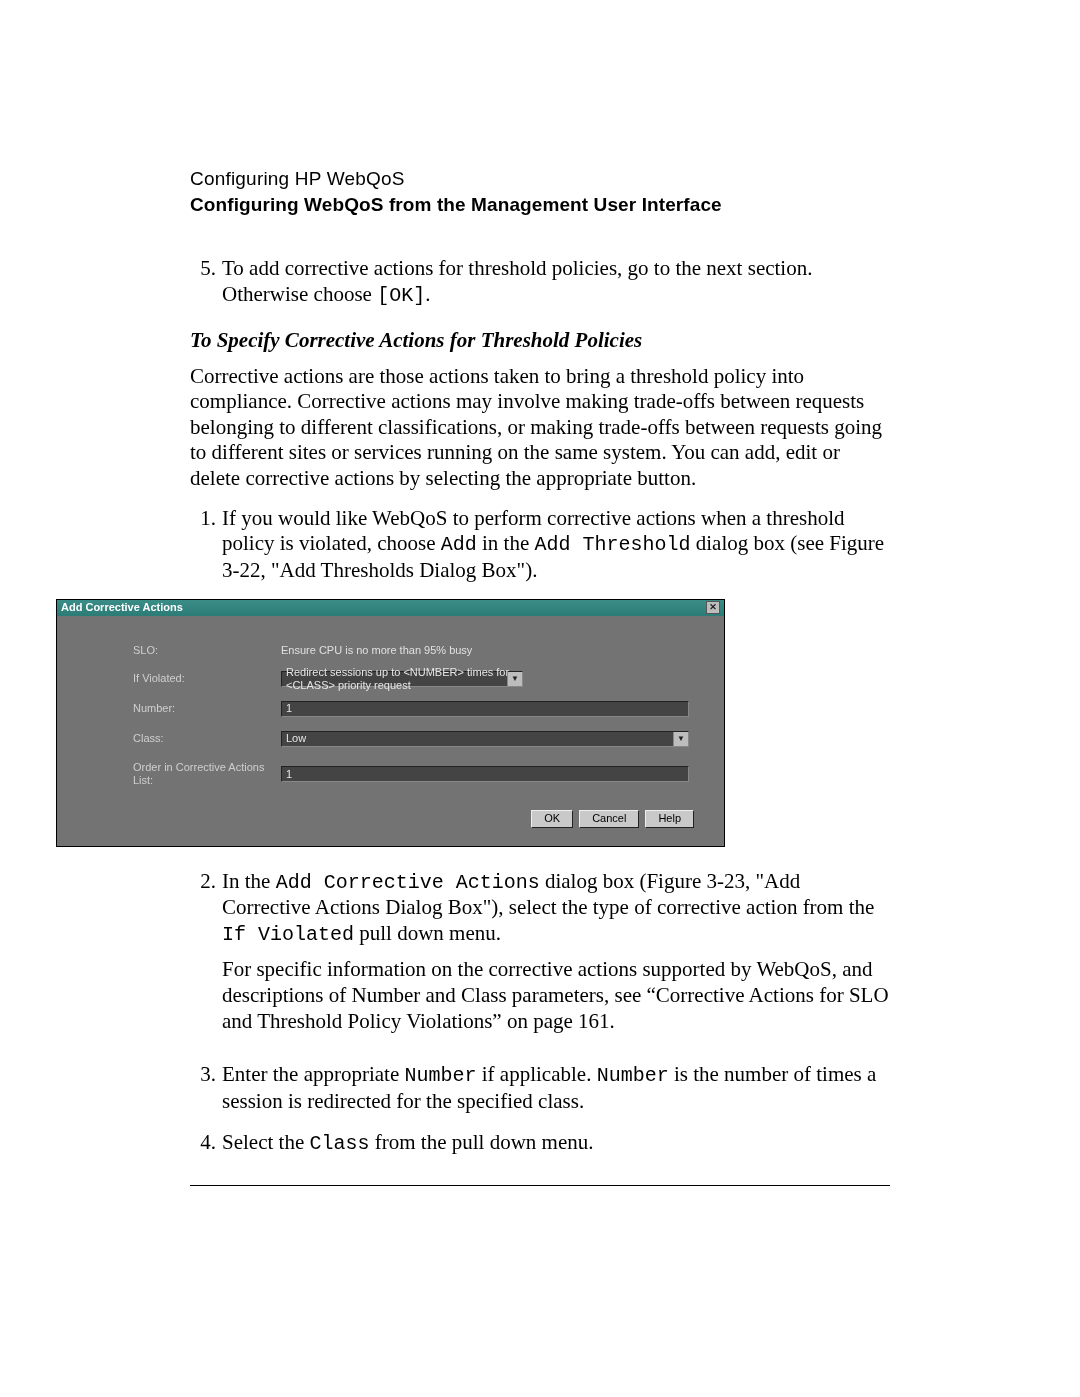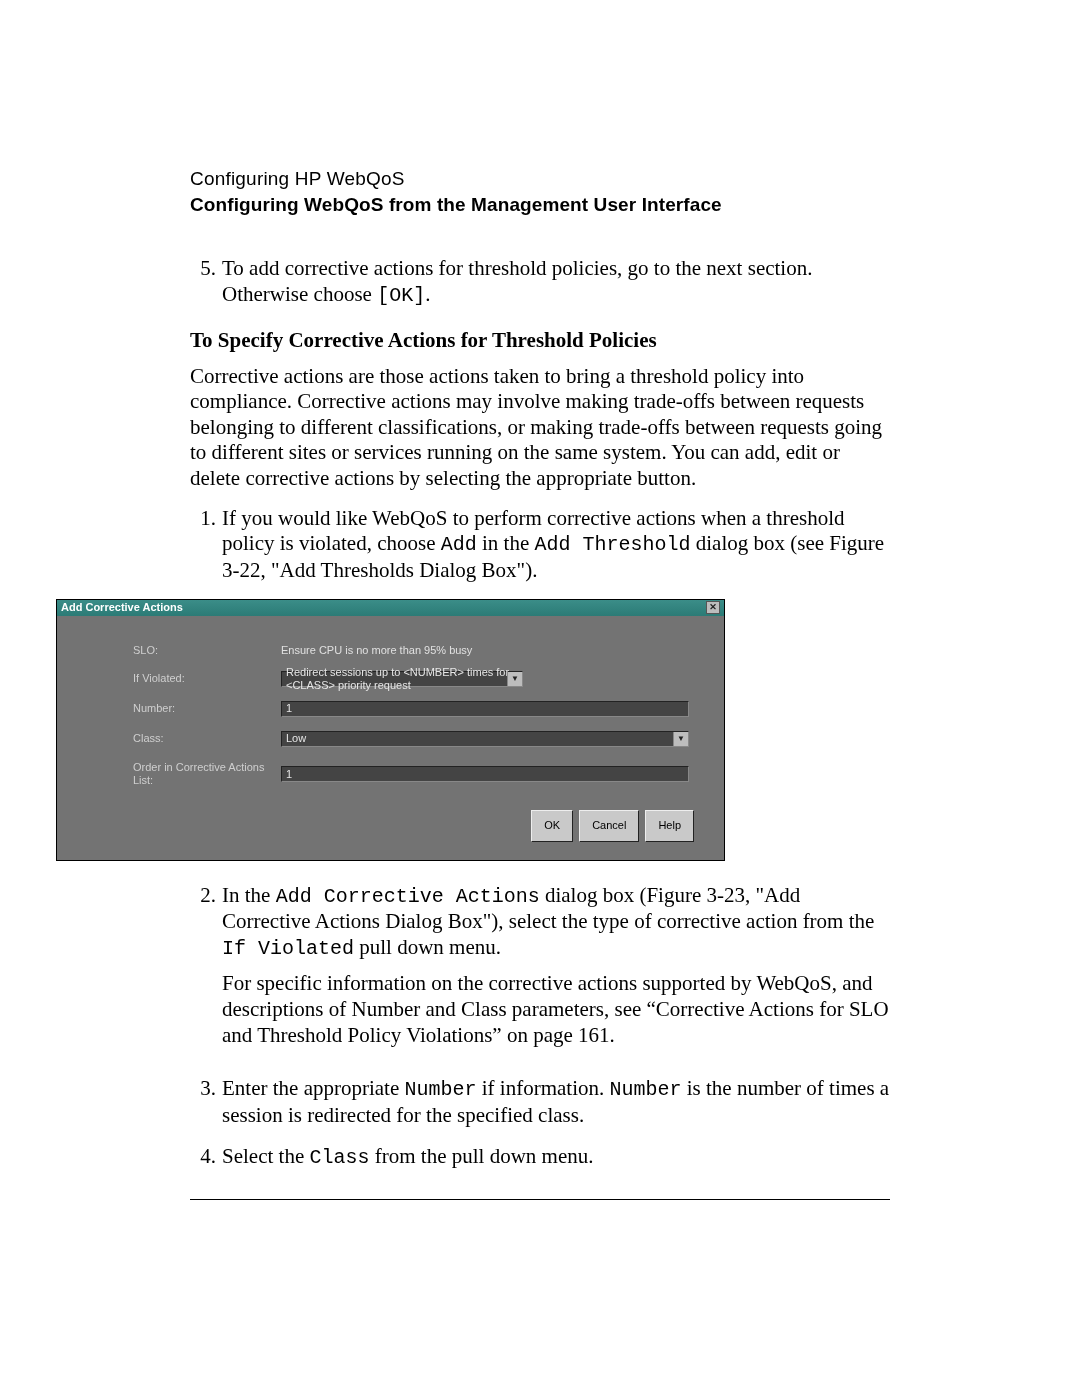--- a/index.html
+++ b/index.html
@@ -50,20 +50,21 @@
   }
   .mono {
     font-family: "Courier New", Courier, monospace;
     font-size: 20px;
   }
   .sub-head {
     font-family: "Times New Roman", serif;
     font-weight: 700;
     font-size: 21px;
     margin: 20px 0 10px 0;
+    font-style: italic;
   }
   .para {
     margin-bottom: 14px;
   }
   .fig-label-row {
     display: flex;
     font-weight: 700;
     font-size: 20px;
     margin-top: 18px;
     margin-bottom: 8px;
@@ -159,21 +160,21 @@
   }
   .dlg-btn {
     background: #c9c9c9;
     border: 1px solid #222;
     border-top-color: #eee;
     border-left-color: #eee;
     color: #000;
     font-family: Arial, Helvetica, sans-serif;
     font-size: 11px;
     padding: 1px 12px;
-    height: 32px;
+    height: 18px;
     box-sizing: border-box;
     display: inline-flex;
     align-items: center;
   }
   .after-fig {
     margin-top: 22px;
   }
   .inner-para {
     margin: 10px 0 12px 0;
   }
@@ -274,21 +275,21 @@
         <div class="ol-num">2.</div>
         <div class="ol-txt">
           <span>In the </span><span class="mono">Add Corrective Actions</span><span> dialog box (Figure 3-23, "Add Corrective Actions Dialog Box"), select the type of corrective action from the </span><span class="mono">If Violated</span><span> pull down menu.</span>
           <div class="inner-para">For specific information on the corrective actions supported by WebQoS, and descriptions of Number and Class parameters, see “Corrective Actions for SLO and Threshold Policy Violations” on page 161.</div>
         </div>
       </div>
 
       <div class="ol-row">
         <div class="ol-num">3.</div>
         <div class="ol-txt">
-          <span>Enter the appropriate </span><span class="mono">Number</span><span> if information. </span><span class="mono">Number</span><span> is the number of times a session is redirected for the specified class.</span>
+          <span>Enter the appropriate </span><span class="mono">Number</span><span> if applicable. </span><span class="mono">Number</span><span> is the number of times a session is redirected for the specified class.</span>
         </div>
       </div>
 
       <div class="ol-row">
         <div class="ol-num">4.</div>
         <div class="ol-txt">
           <span>Select the </span><span class="mono">Class</span><span> from the pull down menu.</span>
         </div>
       </div>
 

